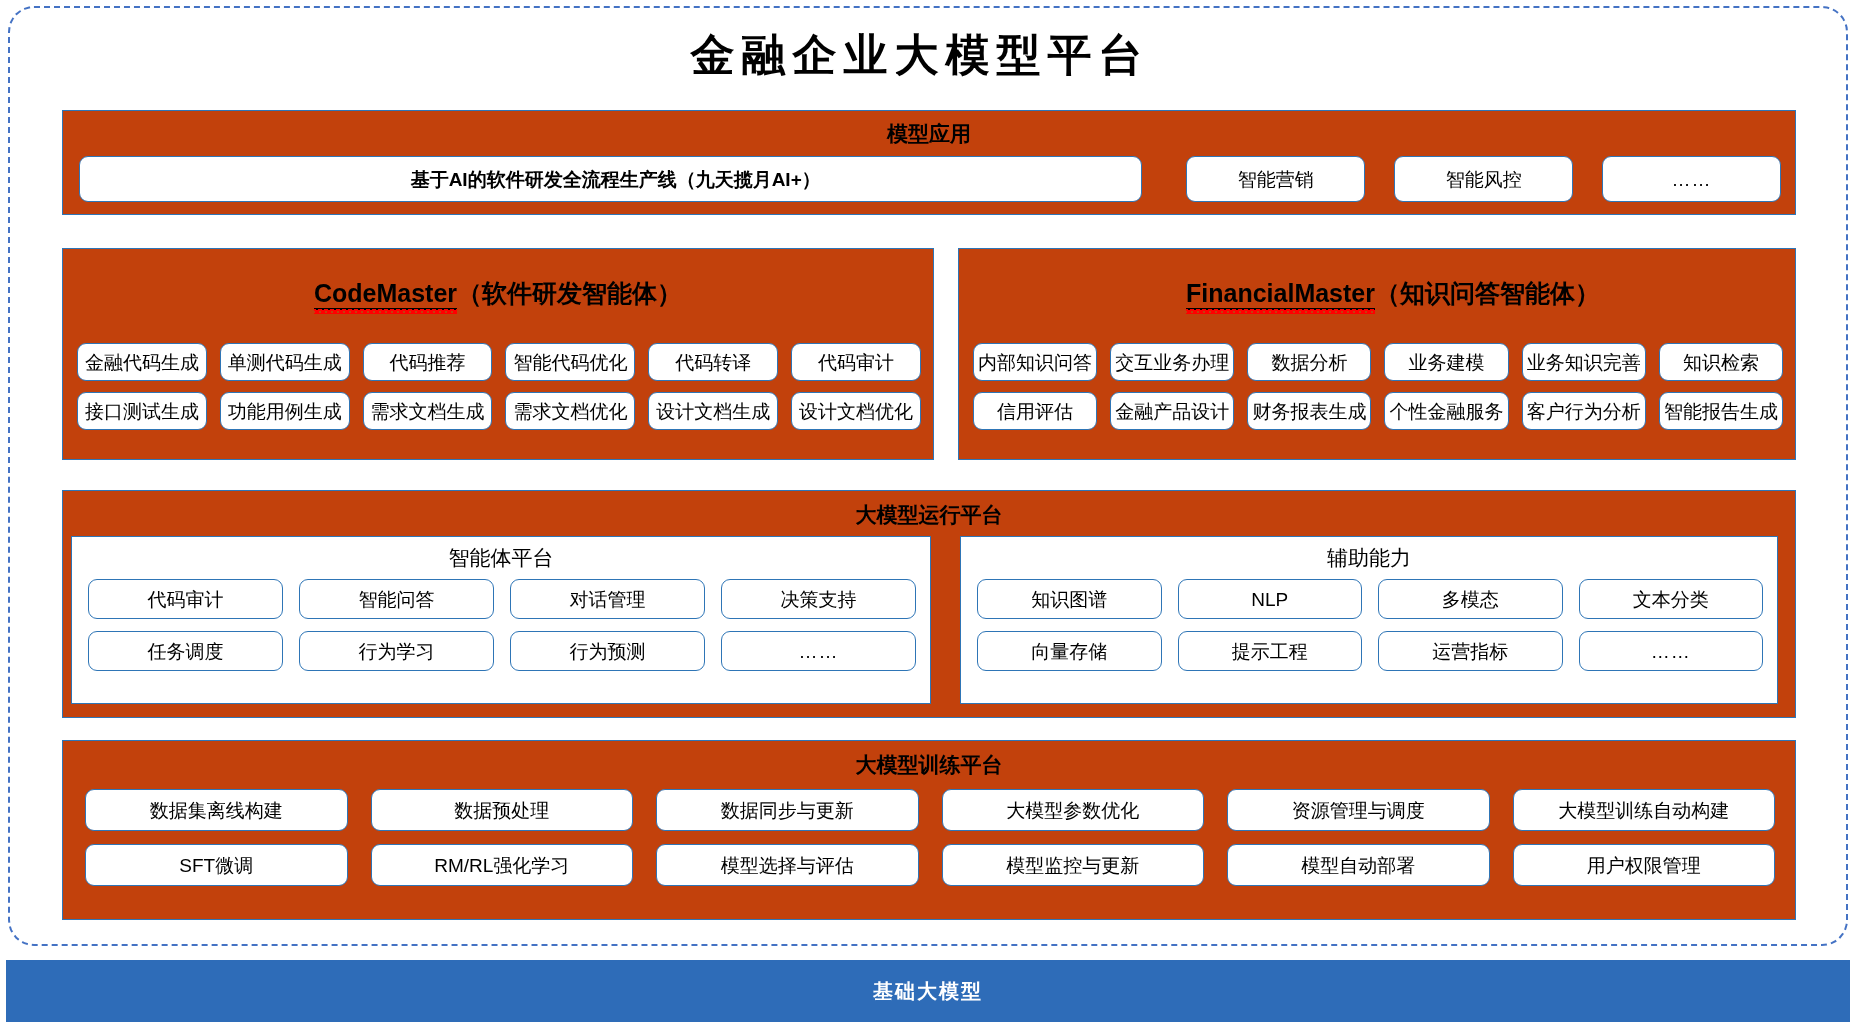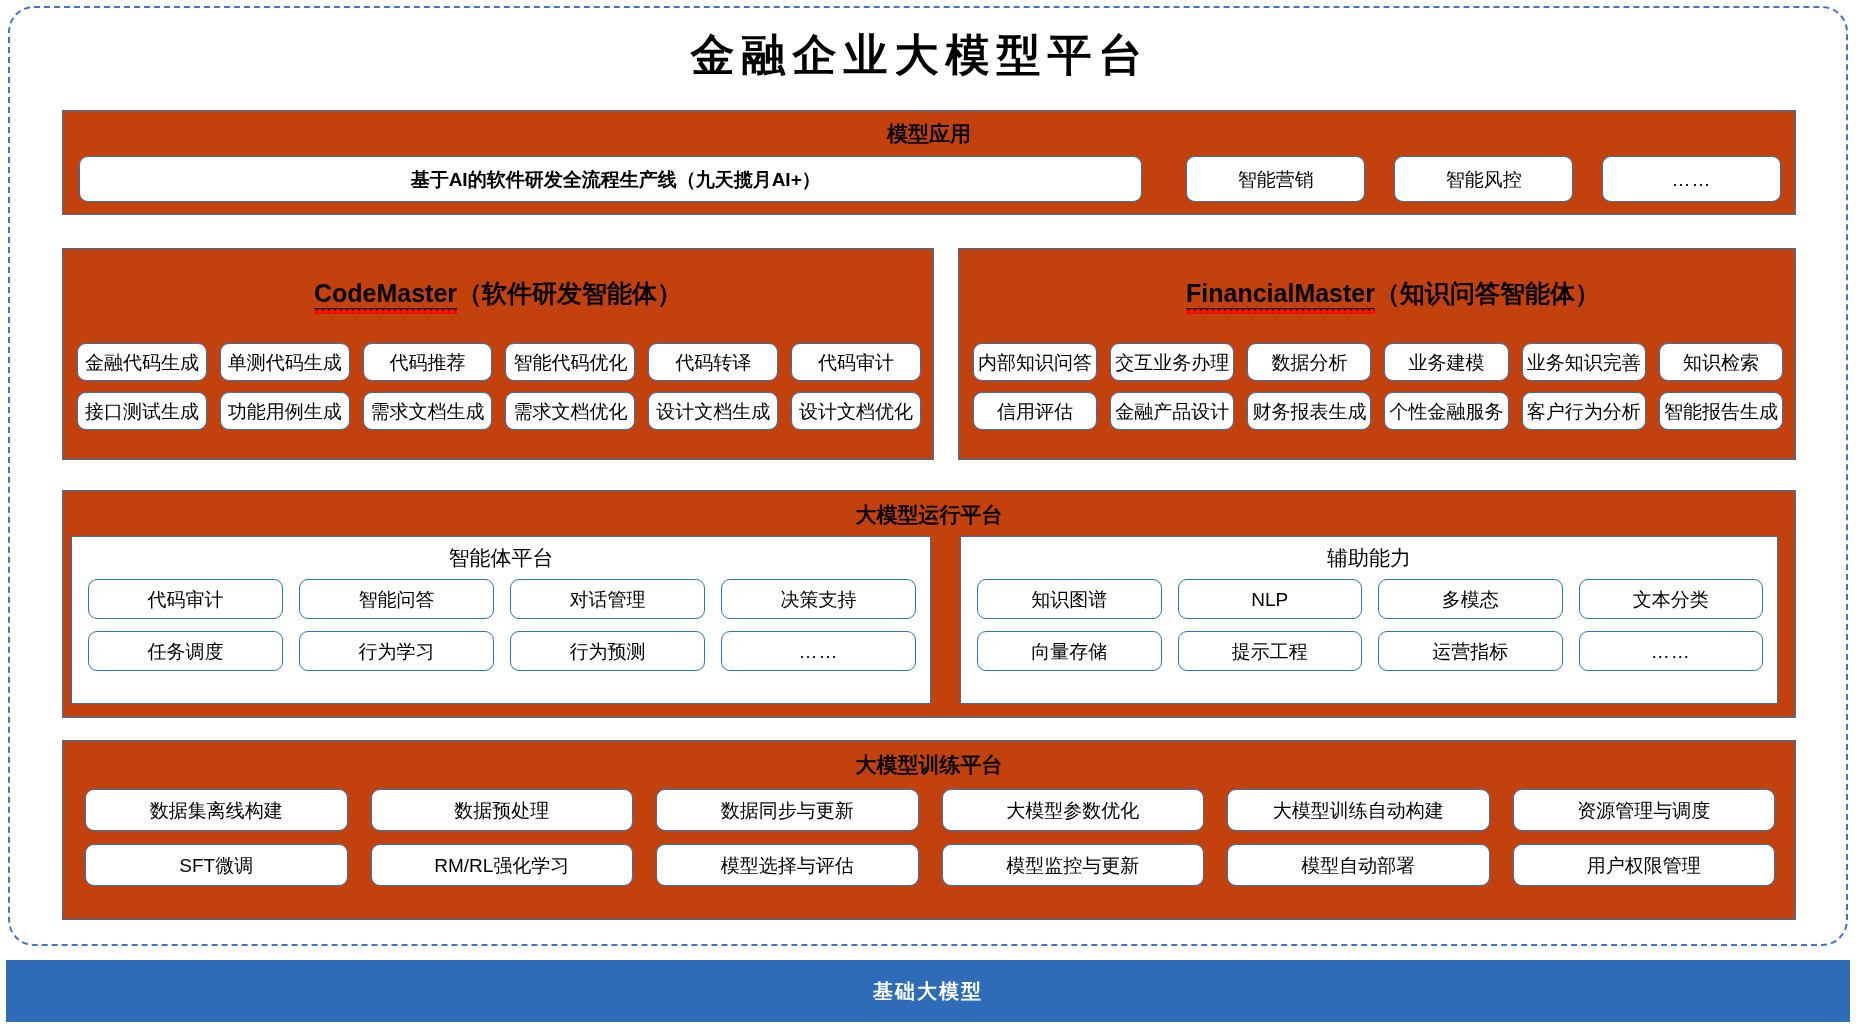--- a/index.html
+++ b/index.html
@@ -284,22 +284,22 @@
     </div>
   </div>
 
   <div class="section" id="sec-train">
     <div class="section-title">大模型训练平台</div>
     <div id="train-grid">
       <div class="pill">数据集离线构建</div>
       <div class="pill">数据预处理</div>
       <div class="pill">数据同步与更新</div>
       <div class="pill">大模型参数优化</div>
+      <div class="pill">资源管理与调度</div>
       <div class="pill">大模型训练自动构建</div>
-      <div class="pill">资源管理与调度</div>
       <div class="pill">SFT微调</div>
       <div class="pill">RM/RL强化学习</div>
       <div class="pill">模型选择与评估</div>
       <div class="pill">模型监控与更新</div>
       <div class="pill">模型自动部署</div>
       <div class="pill">用户权限管理</div>
     </div>
   </div>
 
   <div class="base-bar">

